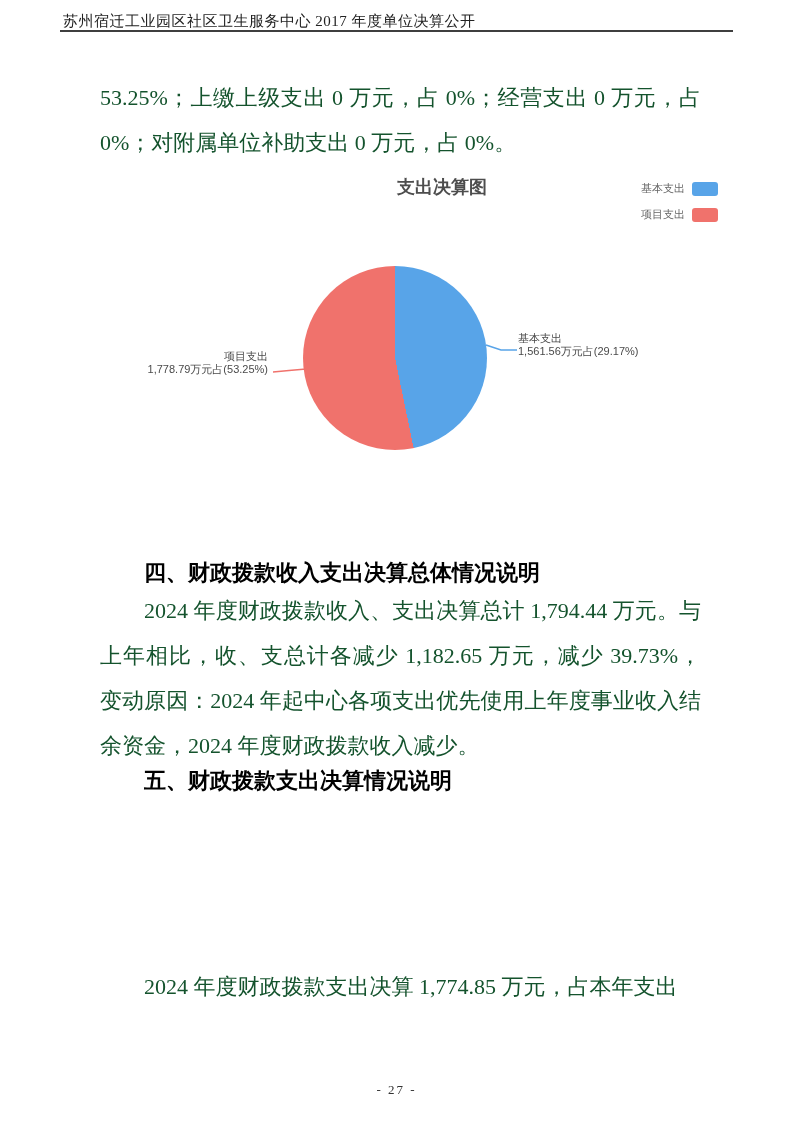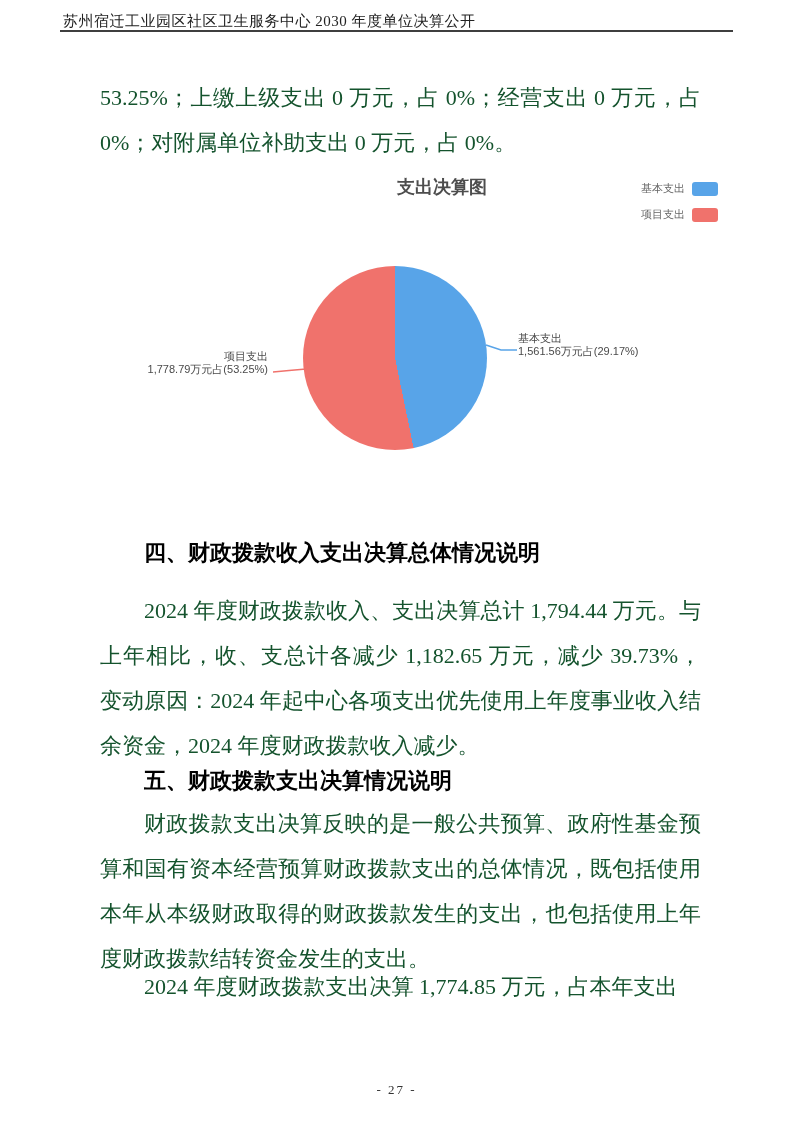--- a/index.html
+++ b/index.html
@@ -90,21 +90,21 @@
     text-align:center;
     font-size:13px;color:#333;
     letter-spacing:2px;
   }
 </style>
 </head>
 <body>
 
 <div class="page">
 
-  <div class="abs doc-header">苏州宿迁工业园区社区卫生服务中心 2030 年度单位决算公开</div>
+  <div class="abs doc-header">苏州宿迁工业园区社区卫生服务中心 2017 年度单位决算公开</div>
   <div class="abs header-rule"></div>
 
   <p class="abs body-para" style="top:75px">53.25%；上缴上级支出 0 万元，占 0%；经营支出 0 万元，占 0%；对附属单位补助支出 0 万元，占 0%。</p>
 
   <div class="abs chart">
 
     <div class="chart-title">支出决算图</div>
 
     <div class="legend">
       <div class="legend-row">
@@ -129,25 +129,24 @@
       <div>1,778.79万元占(53.25%)</div>
     </div>
 
     <div class="pie-label right">
       <div>基本支出</div>
       <div>1,561.56万元占(29.17%)</div>
     </div>
 
   </div>
 
-  <h3 class="abs heading" style="top:530px">四、财政拨款收入支出决算总体情况说明</h3>
+  <h3 class="abs heading" style="top:550px">四、财政拨款收入支出决算总体情况说明</h3>
 
   <p class="abs body-para indent" style="top:588px">2024 年度财政拨款收入、支出决算总计 1,794.44 万元。与上年相比，收、支总计各减少 1,182.65 万元，减少 39.73%，变动原因：2024 年起中心各项支出优先使用上年度事业收入结余资金，2024 年度财政拨款收入减少。</p>
 
   <h3 class="abs heading" style="top:758px">五、财政拨款支出决算情况说明</h3>
 
-  <p class="abs body-para indent" style="top:801px">财政拨款支出决算反映的是一般公共预算、政府性基金预算和国有资本经营预算财政拨款支出的总体情况，既包括使用本年从本级财政取得的财政拨款发生的支出，也包括使用上年度财政拨款结转资金发生的支出。</p>
 
   <p class="abs body-para indent" style="top:964px">2024 年度财政拨款支出决算 1,774.85 万元，占本年支出</p>
 
   <div class="abs footer">- 27 -</div>
 
 </div>
 
 </body></html>

